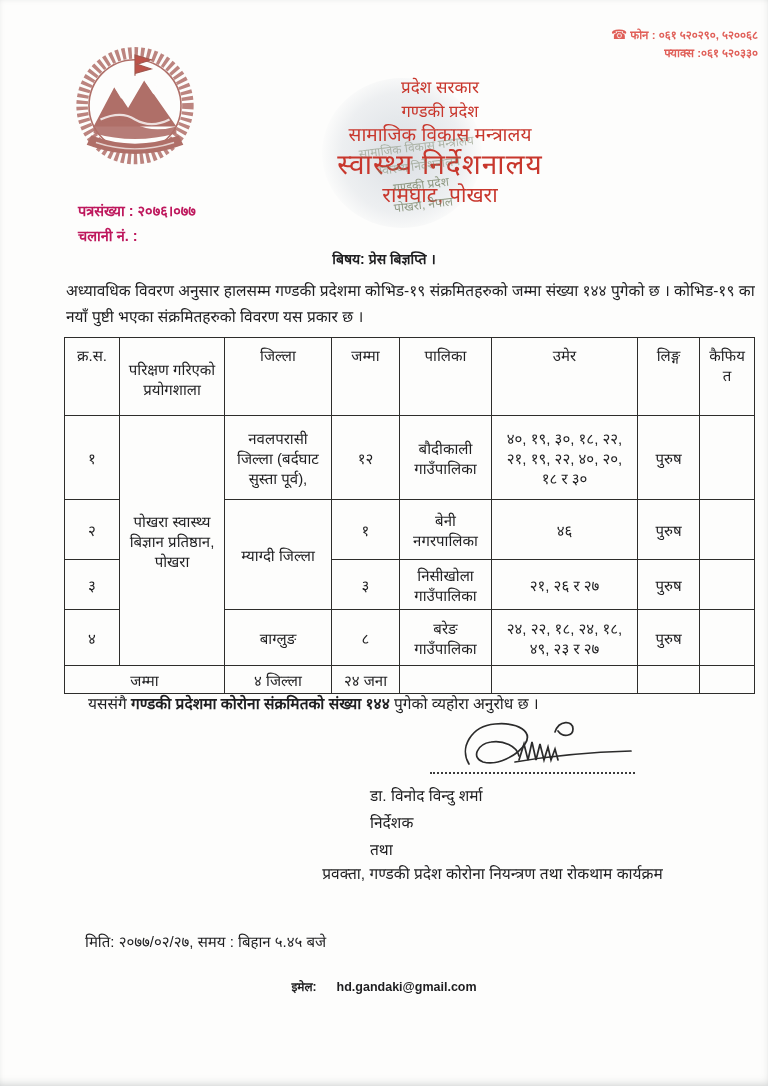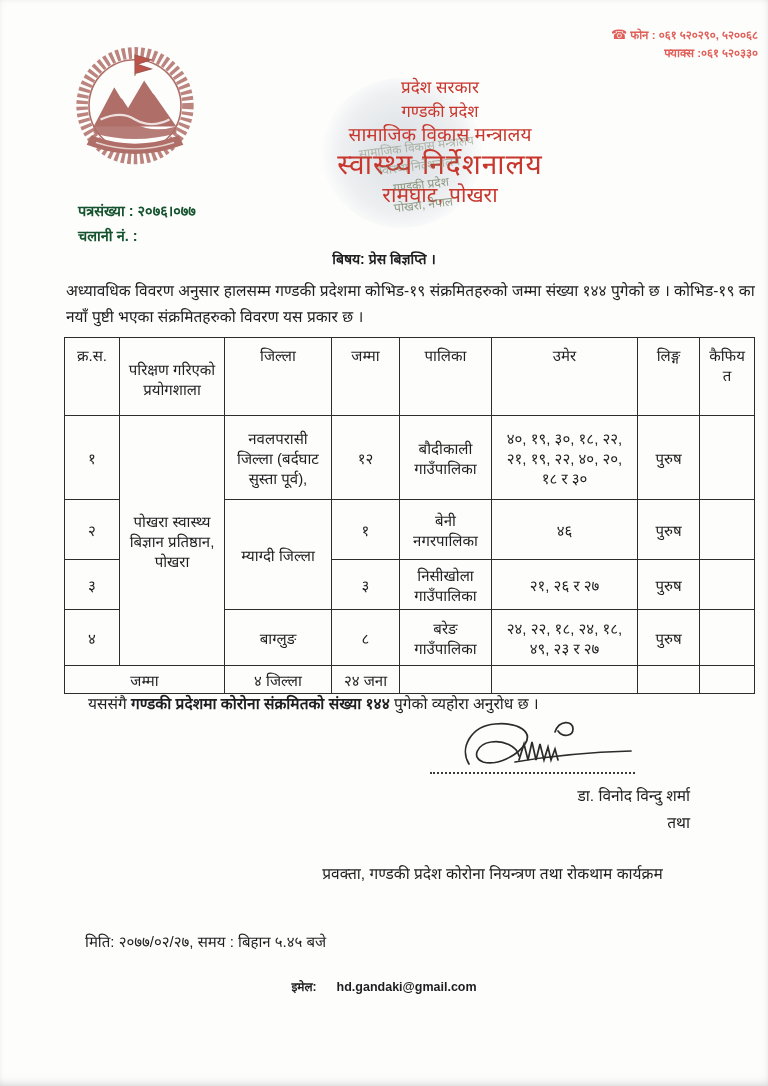--- a/index.html
+++ b/index.html
@@ -33,21 +33,21 @@
   .lh-directorate{ font-size:28px; line-height:1.2; letter-spacing:1px; }
   .lh-address    { font-size:21px; line-height:1.35; }
 
   
   .stamp-text { position:absolute; left:330px; top:138px; width:180px; z-index:3;
     transform:rotate(-7deg); text-align:center; color:rgba(116,128,99,.78);
     font-size:12px; line-height:1.6; pointer-events:none; }
   .stamp-text .st-faint { opacity:.65; }
 
   
-  .refblock { position:absolute; left:78px; top:199px; color:#14532d; font-weight:bold;
+  .refblock { position:absolute; left:78px; top:199px; color:#be185d; font-weight:bold;
     font-size:14.5px; line-height:1.7; }
 
   .subject { position:absolute; left:0; right:0; top:249px; text-align:center;
     font-size:14px; font-weight:bold; }
 
   .intro { position:absolute; left:66px; top:278px; width:694px;
     font-size:15.5px; line-height:1.65; text-align:left; }
 
   
   table.covid { position:absolute; left:64px; top:337px; width:690px;
@@ -60,21 +60,21 @@
   tr.r4 { height:56px; } tr.rtotal { height:28px; }
   td.va-top { vertical-align:top; padding-top:6px; }
 
   
   .closing { position:absolute; left:88px; top:692px; width:660px; font-size:15.5px; }
   .closing .bold { font-weight:bold; }
 
   
   .sig-scribble { position:absolute; left:455px; top:718px; width:185px; height:62px; }
   .sig-dots { position:absolute; left:430px; top:772px; width:205px; border-bottom:2.6px dotted #3c3c3c; }
-  .sig-block { position:absolute; left:370px; top:782px; width:320px; text-align:right;
+  .sig-block { position:absolute; left:370px; top:782px; width:320px; text-align:left;
     font-size:15.5px; line-height:1.75; }
   .sig-role { position:absolute; left:200px; top:862px; width:585px; text-align:center; font-size:15.5px; }
 
   .dateline { position:absolute; left:85px; top:931px; font-size:15px; }
   .emailline { position:absolute; left:0; right:0; top:978px; text-align:center;
     font-size:12.5px; font-weight:bold; }
   .emailline .em-label { font-size:12px; margin-right:20px; }
 </style>
 </head>
 <body>
@@ -204,20 +204,21 @@
     <g fill="none" stroke="#2b2b2b" stroke-width="1.7" stroke-linecap="round">
       <path d="M14 46 C4 30 16 8 40 6 C64 4 78 14 70 26 C62 38 42 48 28 44 C16 40 22 26 36 24 C48 22 62 28 64 38"></path>
       <path d="M64 42 l5 -16 l4 16 l4 -18 l4 18 l4 -16 l4 16 l4 -13 l3 13 l4 -11 l3 11"></path>
       <path d="M100 14 C104 2 118 2 118 11 C118 18 108 20 103 13"></path>
       <path d="M60 44 C95 38 140 34 176 33"></path>
     </g>
   </svg>
   <div class="sig-dots"></div>
   <div class="sig-block">
     <div>डा. विनोद विन्दु शर्मा</div>
+    <div>निर्देशक</div>
     <div>तथा</div>
   </div>
   <div class="sig-role">प्रवक्ता, गण्डकी प्रदेश कोरोना नियन्त्रण तथा रोकथाम कार्यक्रम</div>
 
   <div class="dateline">मिति: २०७७/०२/२७, समय : बिहान ५.४५  बजे</div>
   <div class="emailline">
     <span class="em-label">इमेल:</span><span>hd.gandaki@gmail.com</span>
   </div>
 
 </div>

